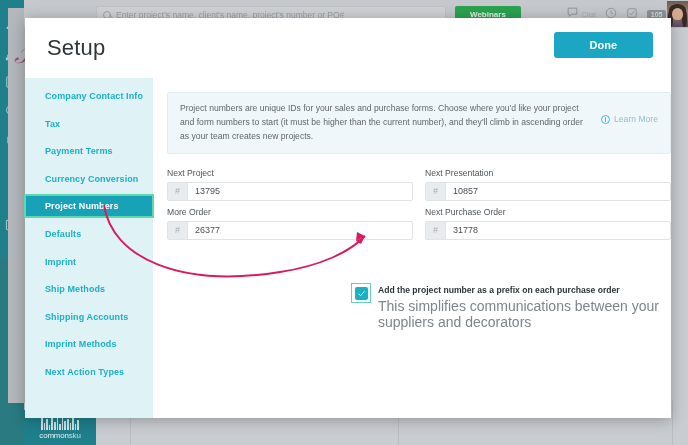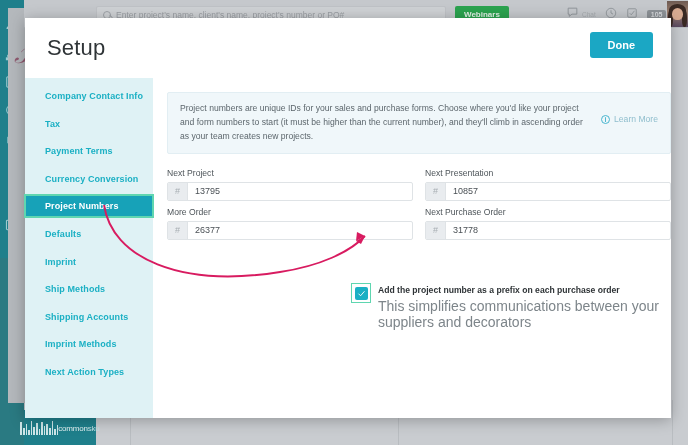--- a/index.html
+++ b/index.html
@@ -36,41 +36,41 @@
   .bg-search{
     position:absolute; left:96px; top:6px; width:350px; height:17px;
     background:#cfd2d5; border:1px solid #bfc2c6; border-radius:2px;
     display:flex; align-items:center; padding-left:6px; gap:5px;
   }
   .bg-search .mag{ width:8px;height:8px;border:1.2px solid #9fa3a8;border-radius:50%; position:relative;flex:none;}
   .bg-search .mag:after{content:"";position:absolute;width:4px;height:1.2px;background:#9fa3a8;transform:rotate(45deg);right:-3px;bottom:0px;}
   .bg-search span{ font-size:8.5px; color:#9a9ea3; white-space:nowrap; }
 
   .bg-webinars{
-    position:absolute; left:455px; top:6px; height:16px; padding:0 9px;
+    position:absolute; left:455px; top:6px; height:16px; padding:0 15px;
     background:#2ba34f; border-radius:2px; color:#e3f1e7;
     font-size:8px; font-weight:bold; display:flex; align-items:center;
   }
   .bg-icons{ position:absolute; left:566px; top:4px; display:flex; align-items:center; gap:9px; height:20px;}
   .bg-icons svg{ fill:none; stroke:#8d9297; stroke-width:1.4px; }
   .chat-label{ font-size:6.5px; color:#a6abaf; margin-left:-6px;}
   .badge105{ background:#8d9297; color:#d7dadd; font-size:7px; font-weight:bold; padding:1px 4px; border-radius:2px;}
   .avatar{
     position:absolute; left:667px; top:1px; width:21px; height:26px;
     background:linear-gradient(180deg,#6d5a52 0%, #9c7f6f 45%, #5a4a62 100%);
     overflow:hidden;
   }
   .avatar .face{ position:absolute; left:5px; top:7px; width:11px; height:12px; background:#d7ab92; border-radius:50% 50% 45% 45%; }
   .avatar .hair{ position:absolute; left:2px; top:3px; width:17px; height:12px; background:#3a2a24; border-radius:50% 50% 30% 30%; }
   .avatar .hair2{ position:absolute; left:1px; top:9px; width:5px; height:17px; background:#3a2a24; border-radius:40%; }
   .avatar .hair3{ position:absolute; left:15px; top:9px; width:5px; height:17px; background:#3a2a24; border-radius:40%; }
 
   .bg-logo{
     position:absolute; left:24px; top:410px; width:72px; height:35px;
-    background:#1f7f8b; display:flex; flex-direction:row;
+    background:#1f7f8b; display:flex; flex-direction:column;
     align-items:center; justify-content:center;
   }
   .bg-logo .bars{ display:flex; align-items:flex-end; gap:1px; height:14px;}
   .bg-logo .bars i{ display:block; width:1.6px; background:#cfe6e9; }
   .bg-logo .word{ font-size:8px; color:#e6f2f3; letter-spacing:-.2px; margin-top:1px;}
   .bg-logo .word b{ color:#bfe0e4; font-weight:normal;}
 
   .bg-col{ position:absolute; top:400px; height:45px; }
   .bg-col .row{ display:flex; align-items:center; gap:5px; font-size:7.5px; color:#6f7479; margin-bottom:9px;}
   .dot{ width:4px;height:4px;border-radius:50%;background:#2f9e52;flex:none;}
@@ -91,21 +91,21 @@
     background:#ffffff; box-shadow:0 2px 14px rgba(0,0,0,.28);
   }
   .modal-header{
     position:relative; height:60px; display:flex; align-items:center;
     padding:0 22px;
   }
   .modal-title{ font-size:22px; color:#2f3437; font-weight:normal; letter-spacing:.2px;}
   .done-btn{
     position:absolute; right:18px; top:14px;
     background:#1ba7c4; color:#ffffff; border:none;
-    font-size:11px; font-weight:bold; padding:7px 18px; border-radius:3px;
+    font-size:11px; font-weight:bold; padding:7px 36px; border-radius:3px;
     cursor:pointer; font-family:"Liberation Sans", sans-serif;
   }
 
   .modal-body{ display:flex; height:340px; }
 
   .side-nav{
     width:128px; background:#dff2f5; flex:none; padding-top:7px;
     position:relative;
   }
   .nav-item{

